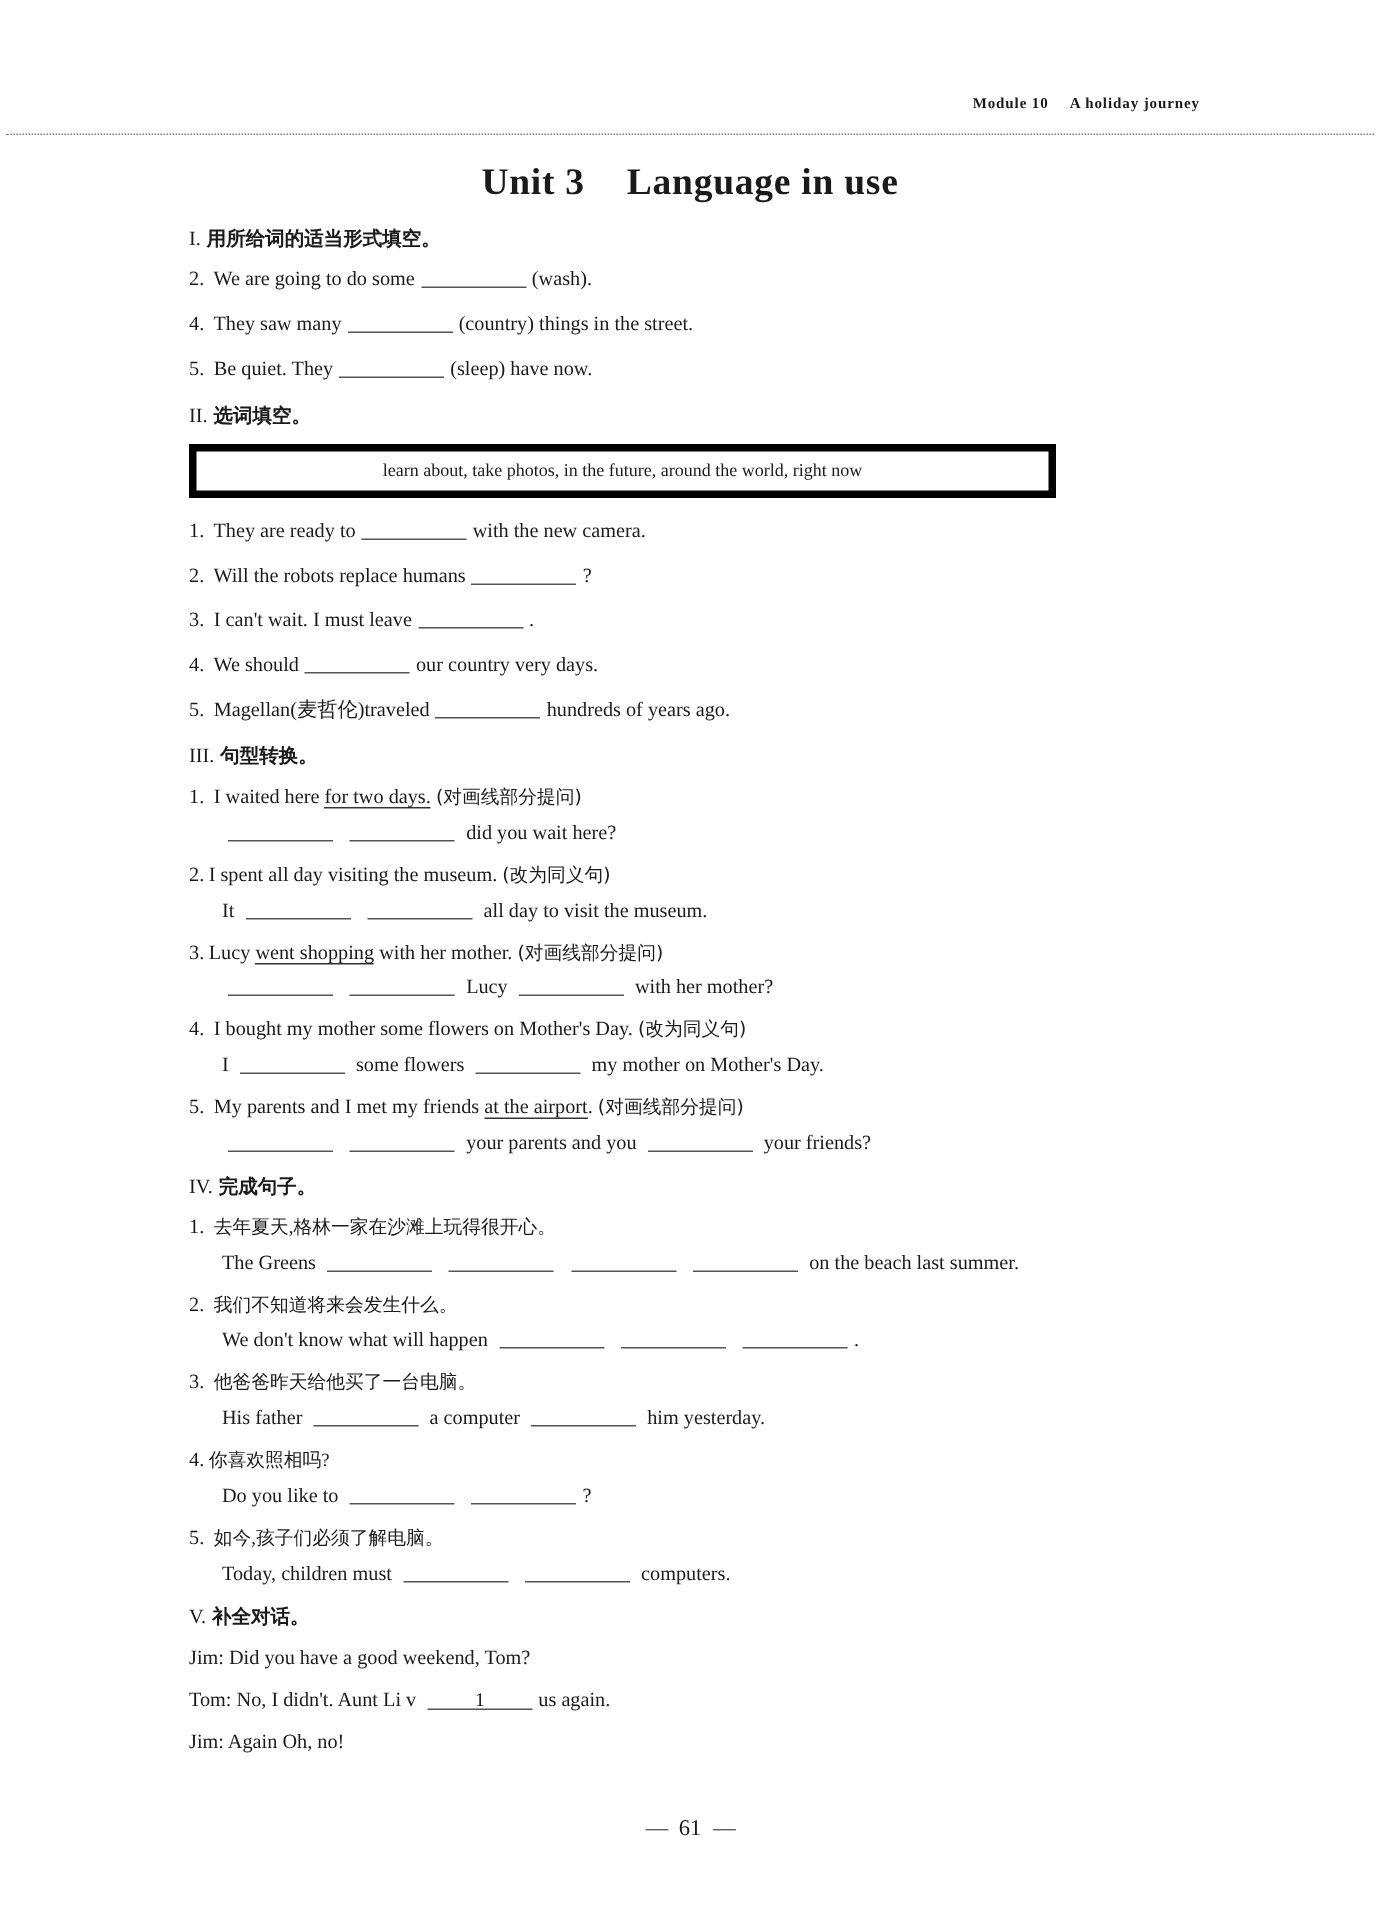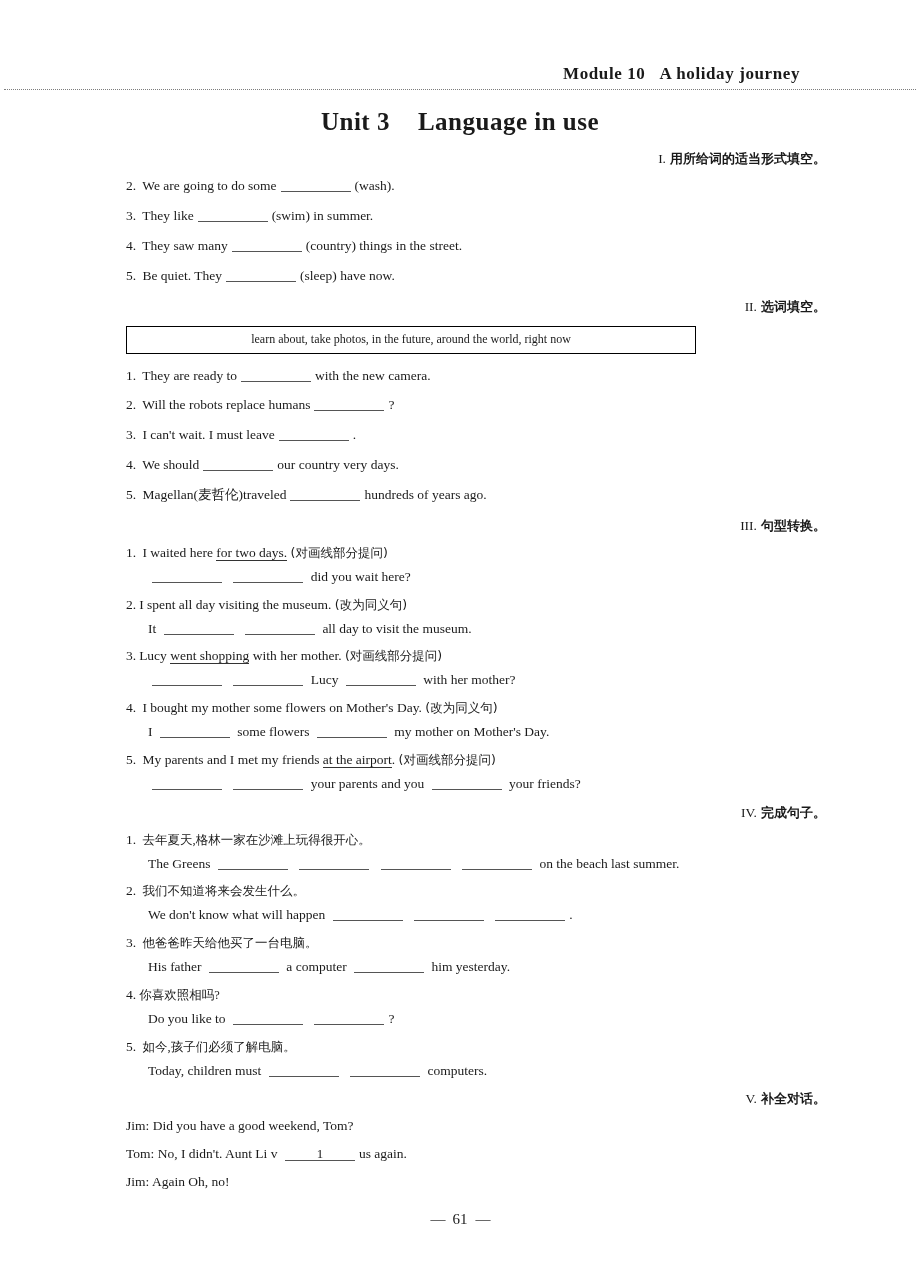--- a/index.html
+++ b/index.html
@@ -10,21 +10,21 @@
     color:#1a1a1a;
     position:relative;
     overflow:hidden;
     -webkit-font-smoothing:antialiased;
   }
   .page{position:absolute;inset:0;}
 
   
   .runhead{
     position:absolute; top:64px; right:120px;
-    font-size:17px; font-weight:bold; letter-spacing:.6px;
+    font-size:10px; font-weight:bold; letter-spacing:.6px;
     white-space:nowrap;
   }
   .runhead .mod{margin-right:14px;}
   .headrule{
     position:absolute; left:4px; right:4px; top:89px;
     height:0; border-top:1.6px dotted #7d7d7d;
   }
 
   
   .title{
@@ -39,21 +39,20 @@
   .col{
     position:absolute;
     left:126px; top:150px; width:700px;
   }
 
   .sec-head{
     font-size:13.5px;
     margin:0 0 10px 0;
     white-space:nowrap;
     font-family:"Liberation Serif","DejaVu Serif",serif;
-    text-align:right;
   }
   .sec-head .rn{font-family:"Liberation Serif",serif;}
   .sec-head .cn{
     font-family:"DejaVu Sans","Liberation Sans",sans-serif;
     font-weight:bold; font-size:13px; margin-left:4px;
   }
 
   .q{
     font-size:13.5px;
     margin:0 0 13px 0;
@@ -88,21 +87,21 @@
     text-align:center;
     height:auto; line-height:1em;
     vertical-align:baseline;
     font-size:13px;
   }
   
   .ul{border-bottom:1px solid #333;padding-bottom:0px;}
 
   
   .bank{
-    border:1px solid #000000;
+    border:5px solid #000000;
     height:26px;
     display:flex; align-items:center; justify-content:center;
     margin:0 0 14px 0;
     width:568px;
   }
   .bank span{font-size:12px;white-space:nowrap;}
 
   
   .dlg{
     font-size:13.5px;
@@ -133,21 +132,20 @@
 
   <div class="col">
 
     <div class="sec-head">
       <span class="rn">I.</span><span class="cn">用所给词的适当形式填空。</span>
     </div>
 
 
     <div class="q"><span class="num">2.</span> <span>We are going to do some</span><span class="bl w2"></span><span>(wash).</span></div>
 
-    <div class="q"><span class="num">3.</span> <span>They like</span><span class="bl w2"></span><span>(swim) in summer.</span></div>
 
     <div class="q"><span class="num">4.</span> <span>They saw many</span><span class="bl w2"></span><span>(country) things in the street.</span></div>
 
     <div class="q"><span class="num">5.</span> <span>Be quiet. They</span><span class="bl w2"></span><span>(sleep) have now.</span></div>
 
     <div class="sec-head" style="margin-top:2px;">
       <span class="rn">II.</span><span class="cn">选词填空。</span>
     </div>
 
     <div class="bank">

